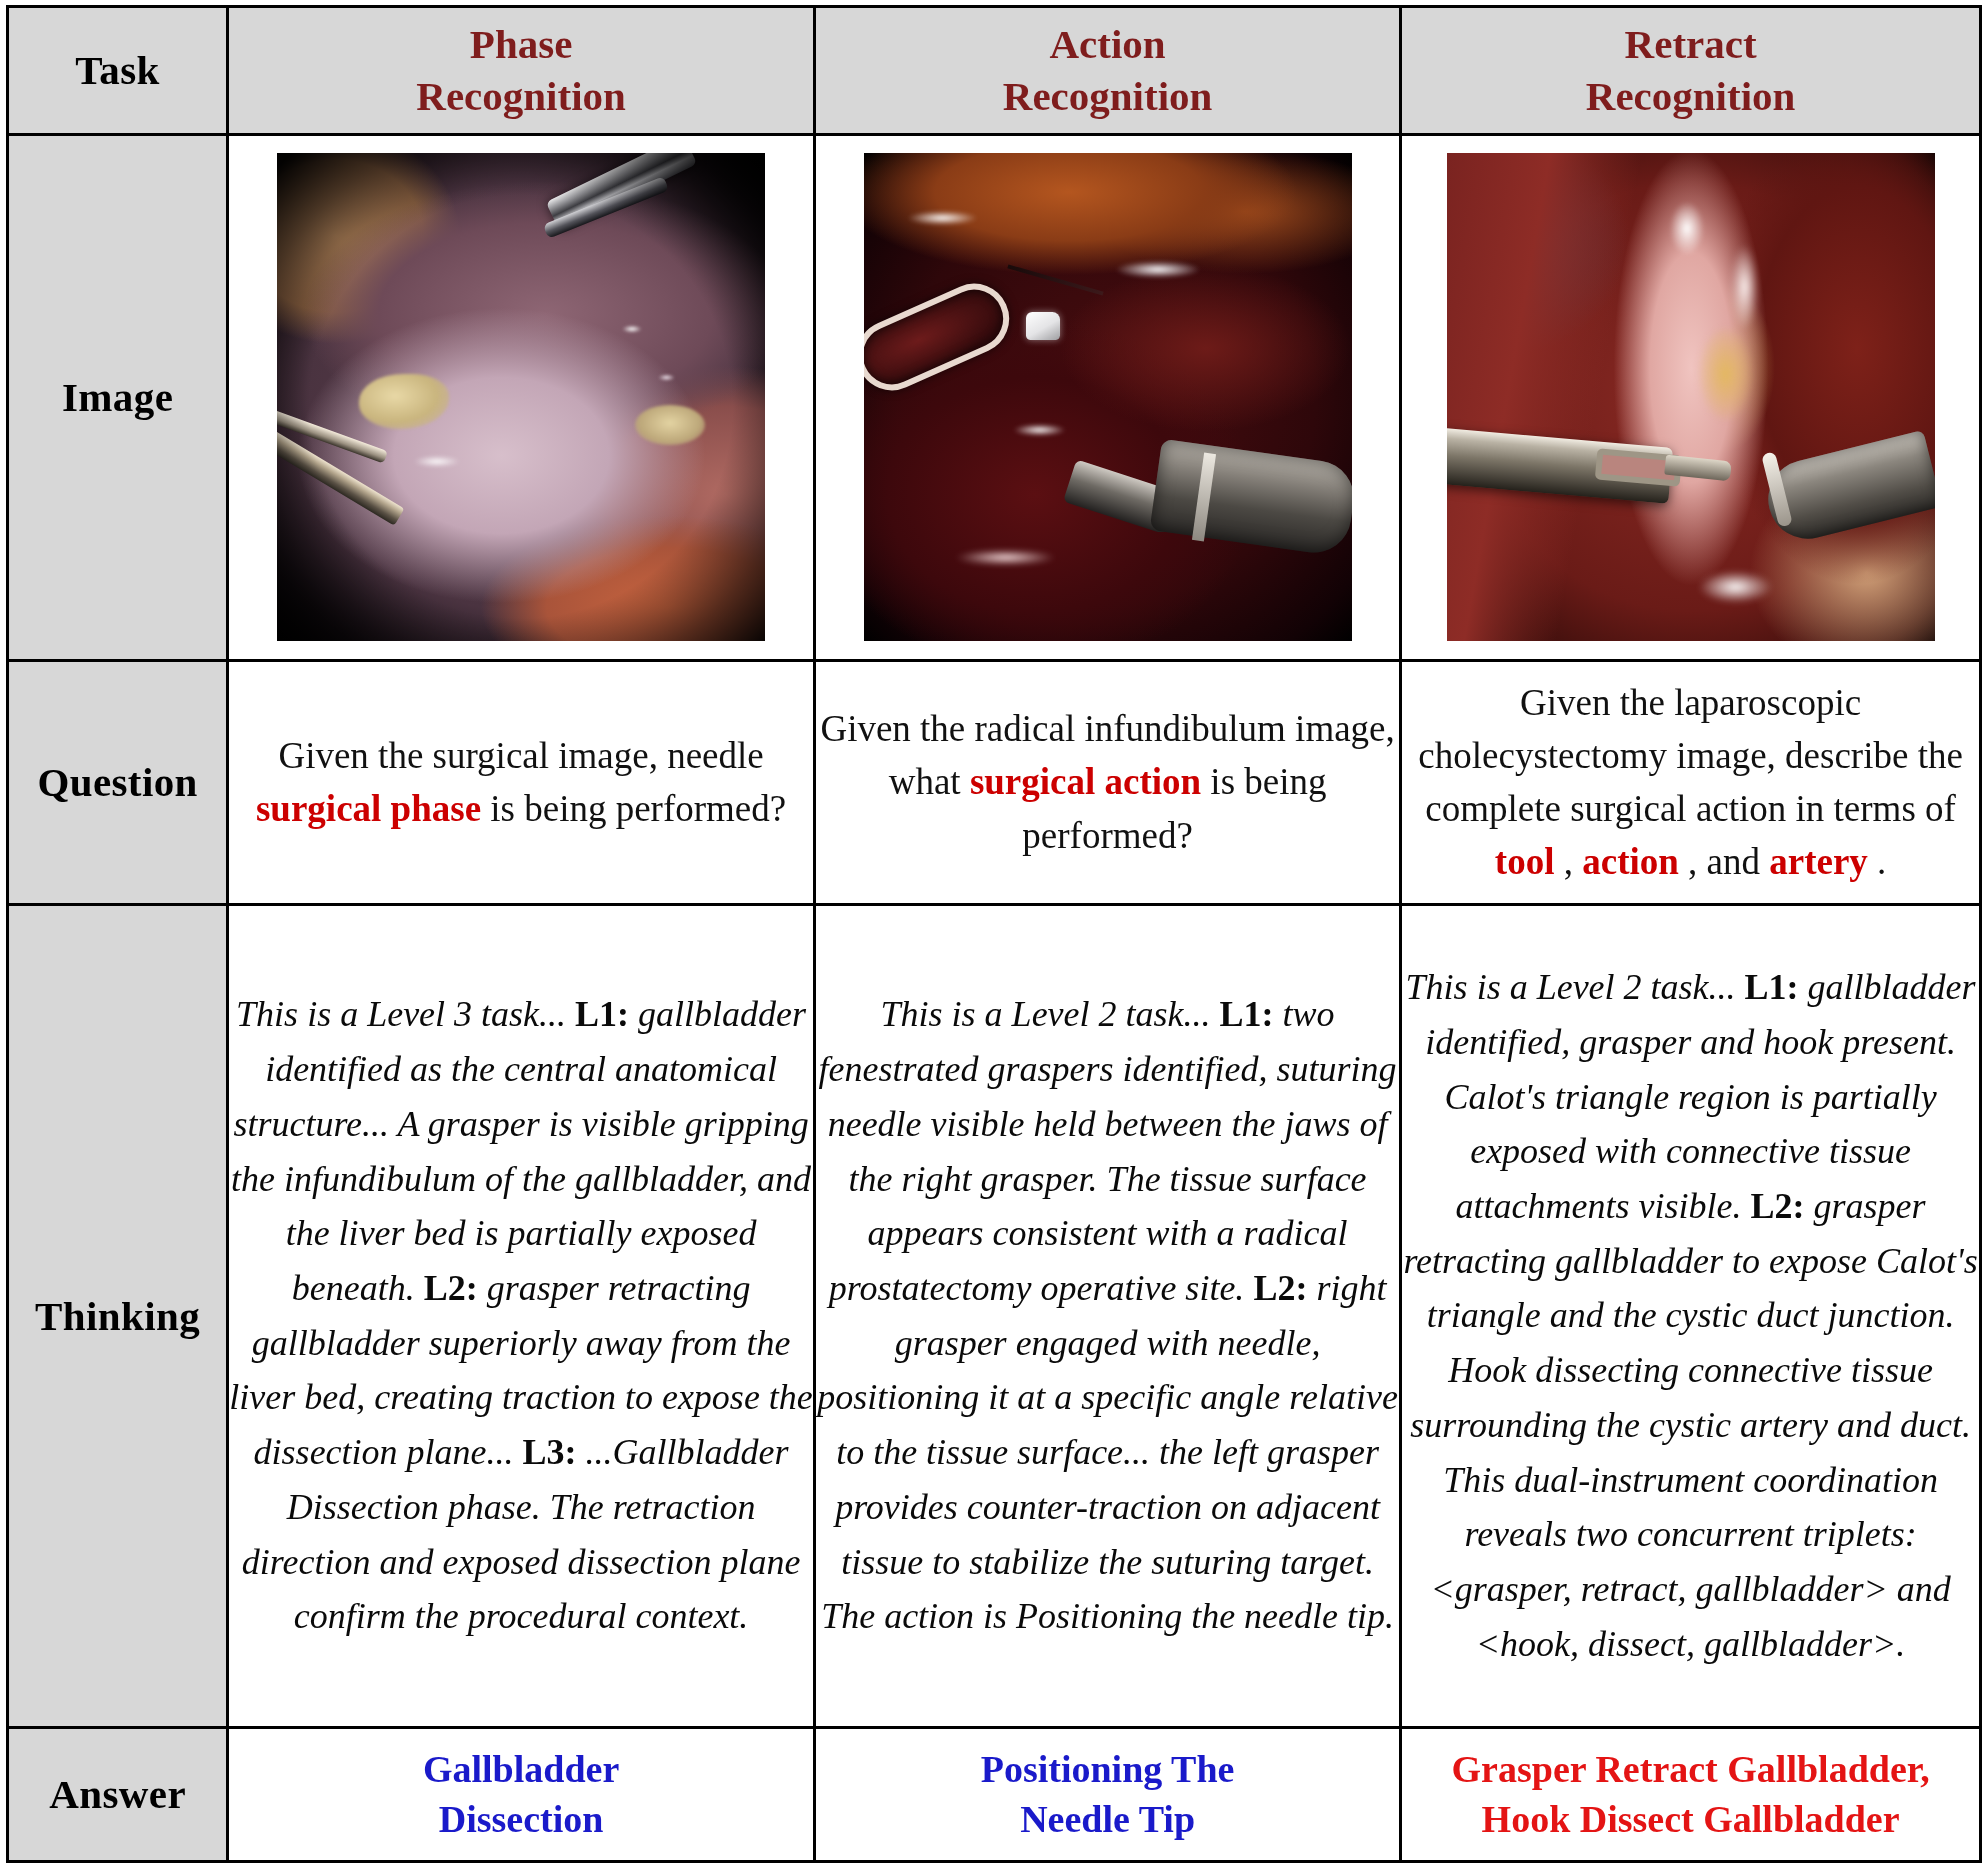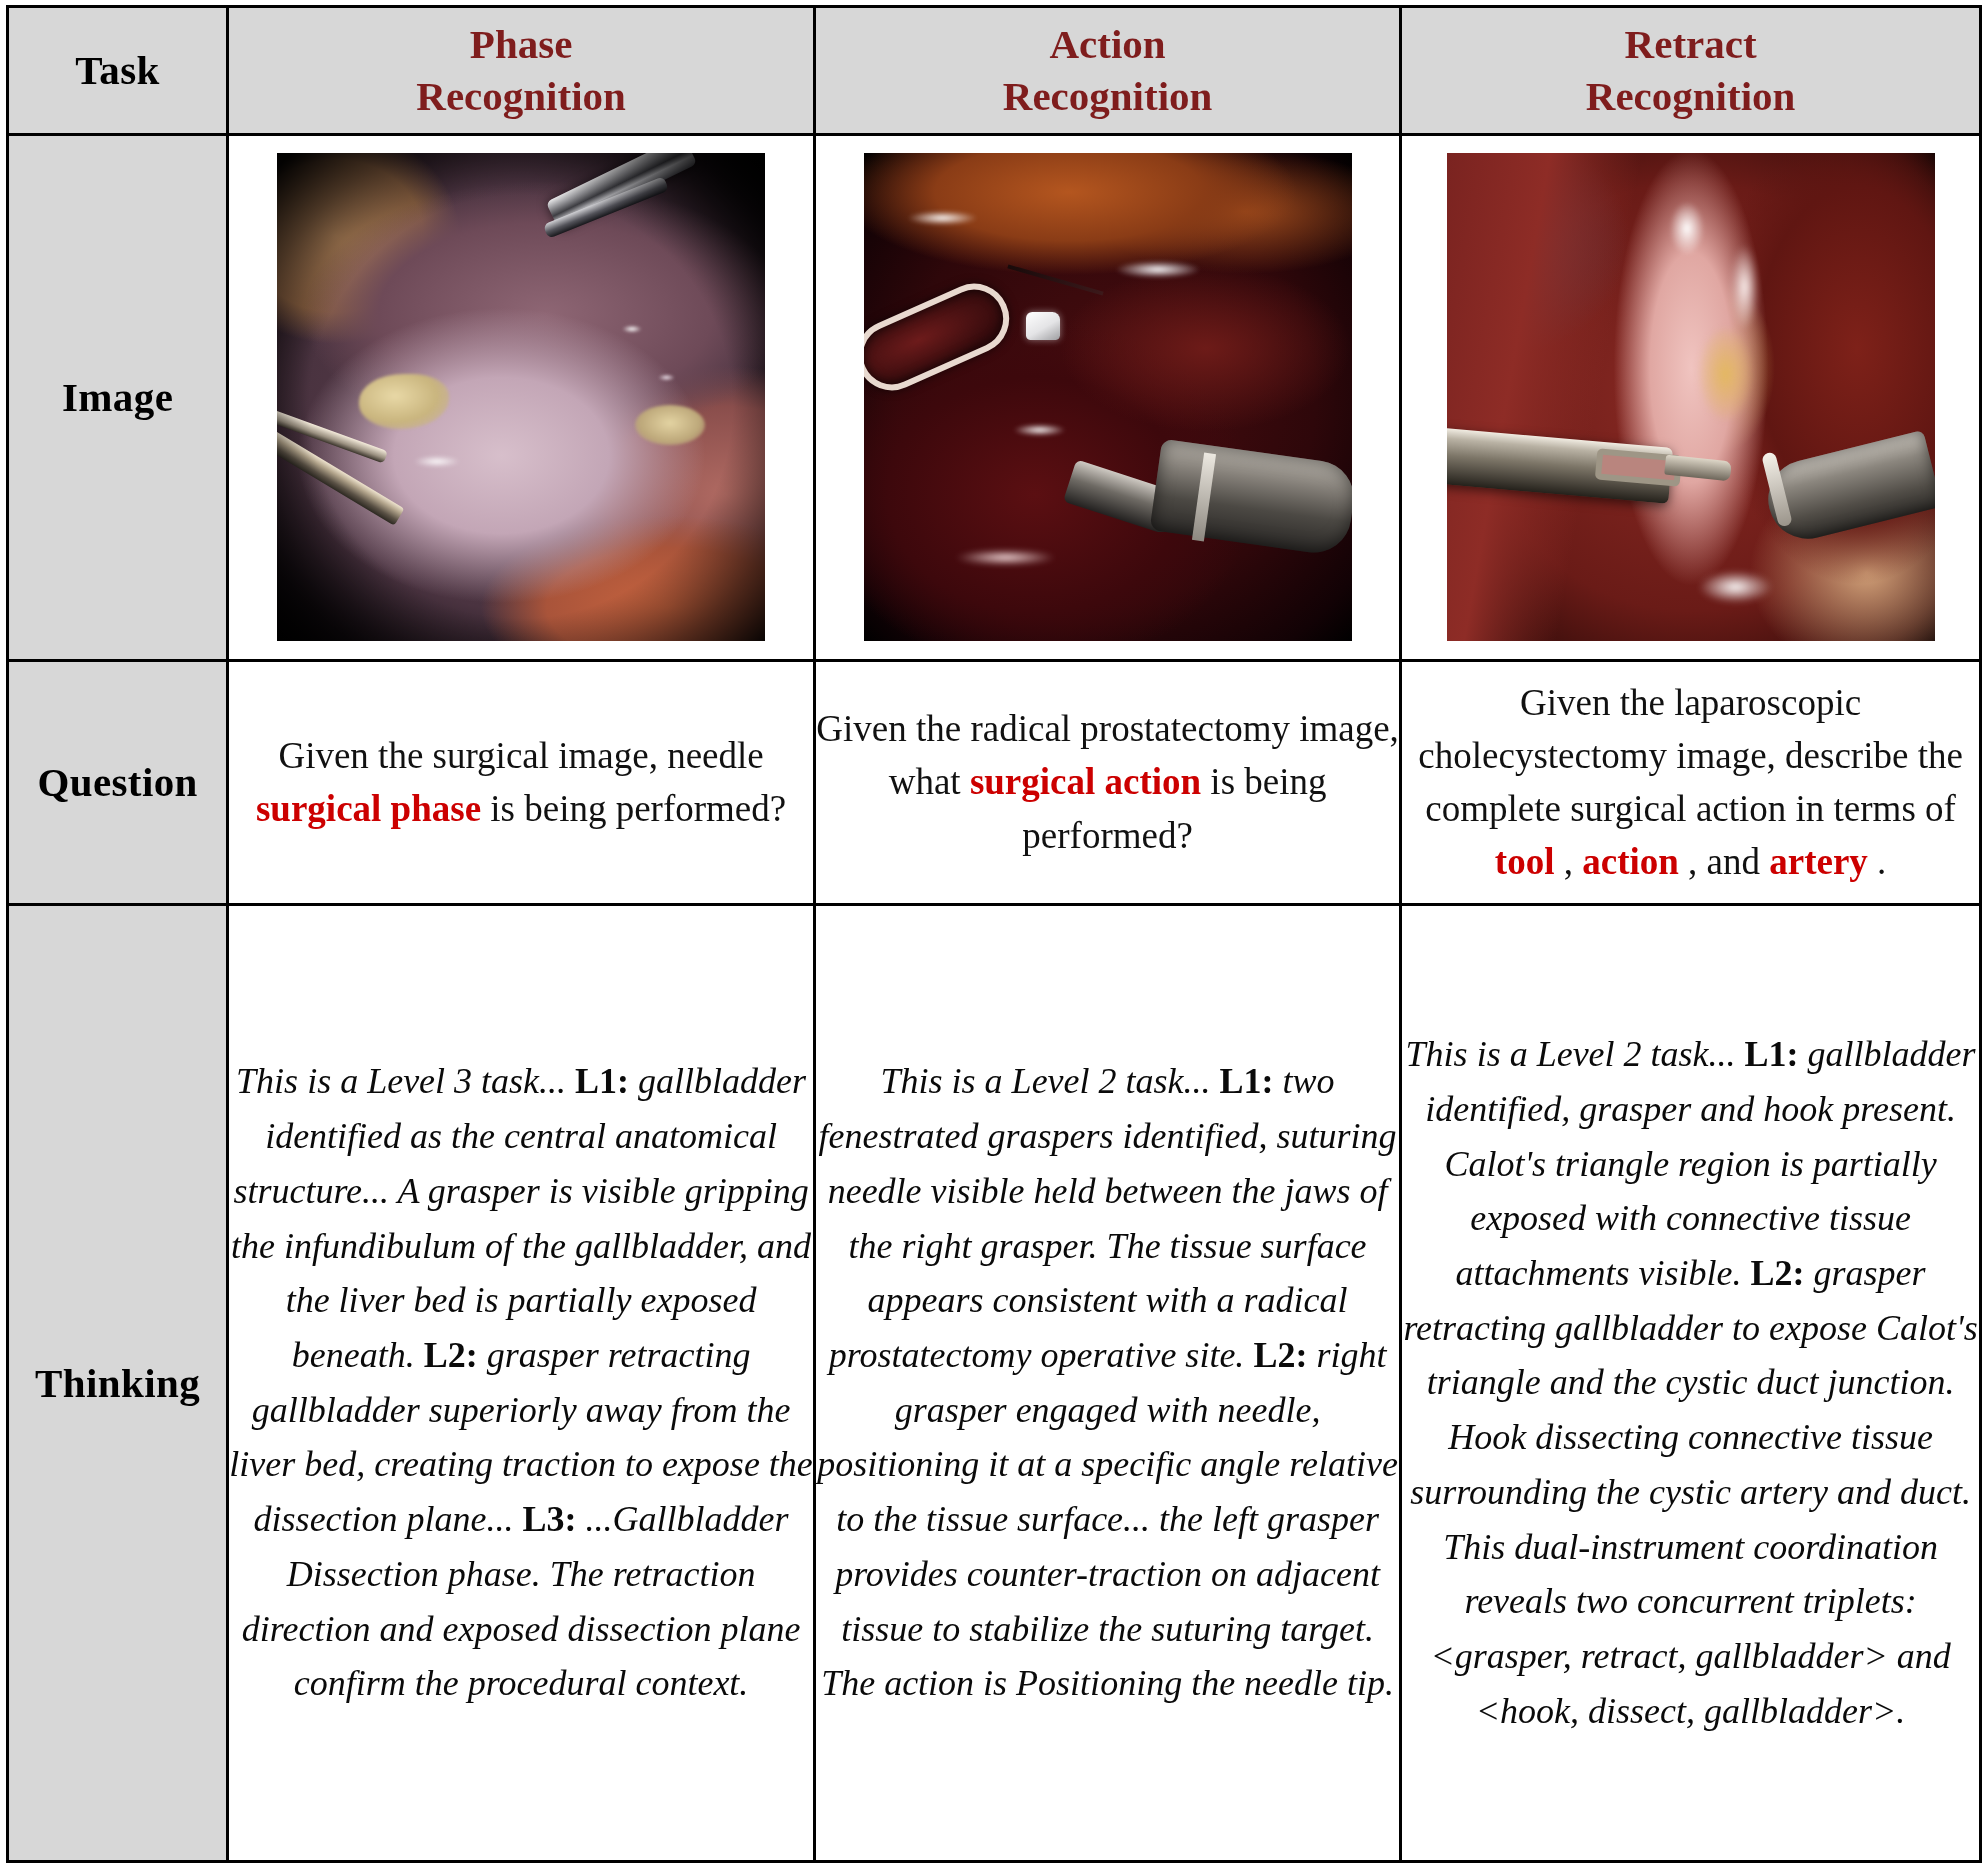--- a/index.html
+++ b/index.html
@@ -368,37 +368,52 @@
           </div>
         </td>
       </tr>
 
       <tr class="question-row">
         <td class="row-label">Question</td>
         <td class="q-cell">
           <span>Given the surgical image, needle </span><span class="hl">surgical phase</span><span> is being performed?</span>
         </td>
         <td class="q-cell">
-          <span>Given the radical prostatectomy image, what </span><span class="hl">surgical action</span><span> is being performed?</span>
+          <span>Given the radical infundibulum image, what </span><span class="hl">surgical action</span><span> is being performed?</span>
         </td>
         <td class="q-cell">
           <span>Given the laparoscopic cholecystectomy image, describe the complete surgical action in terms of </span><span class="hl">tool</span><span> , </span><span class="hl">action</span><span> , and </span><span class="hl">artery</span><span> .</span>
         </td>
       </tr>
 
       <tr class="thinking-row">
         <td class="row-label">Thinking</td>
         <td class="t-cell">
           <span>This is a Level 3 task... </span><span class="lvl">L1:</span><span> gallbladder identified as the central anatomical structure... A grasper is visible gripping the infundibulum of the gallbladder, and the liver bed is partially exposed beneath. </span><span class="lvl">L2:</span><span> grasper retracting gallbladder superiorly away from the liver bed, creating traction to expose the dissection plane... </span><span class="lvl">L3:</span><span> ...Gallbladder Dissection phase. The retraction direction and exposed dissection plane confirm the procedural context.</span>
         </td>
         <td class="t-cell">
           <span>This is a Level 2 task... </span><span class="lvl">L1:</span><span> two fenestrated graspers identified, suturing needle visible held between the jaws of the right grasper. The tissue surface appears consistent with a radical prostatectomy operative site. </span><span class="lvl">L2:</span><span> right grasper engaged with needle, positioning it at a specific angle relative to the tissue surface... the left grasper provides counter-traction on adjacent tissue to stabilize the suturing target. The action is Positioning the needle tip.</span>
         </td>
         <td class="t-cell">
           <span>This is a Level 2 task... </span><span class="lvl">L1:</span><span> gallbladder identified, grasper and hook present. Calot's triangle region is partially exposed with connective tissue attachments visible. </span><span class="lvl">L2:</span><span> grasper retracting gallbladder to expose Calot's triangle and the cystic duct junction. Hook dissecting connective tissue surrounding the cystic artery and duct. This dual-instrument coordination reveals two concurrent triplets: &lt;grasper, retract, gallbladder&gt; and &lt;hook, dissect, gallbladder&gt;.</span>
         </td>
       </tr>
 
+      <tr class="answer-row">
+        <td class="row-label">Answer</td>
+        <td class="a-cell a-blue">
+          <div>Gallbladder</div>
+          <div>Dissection</div>
+        </td>
+        <td class="a-cell a-blue">
+          <div>Positioning The</div>
+          <div>Needle Tip</div>
+        </td>
+        <td class="a-cell a-red">
+          <div>Grasper Retract Gallbladder,</div>
+          <div>Hook Dissect Gallbladder</div>
+        </td>
+      </tr>
 
     </tbody>
   </table>
 </div>
 
 
 </body></html>

